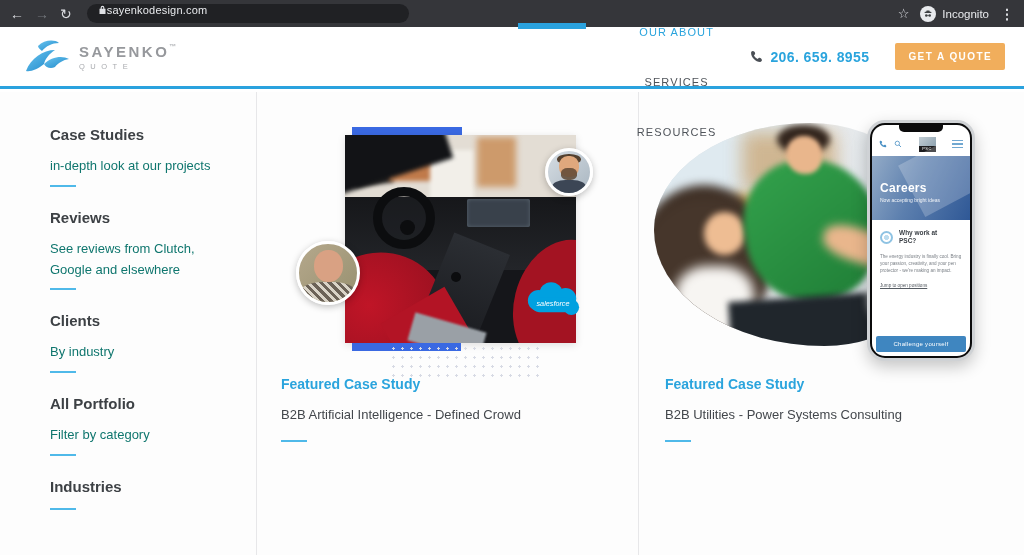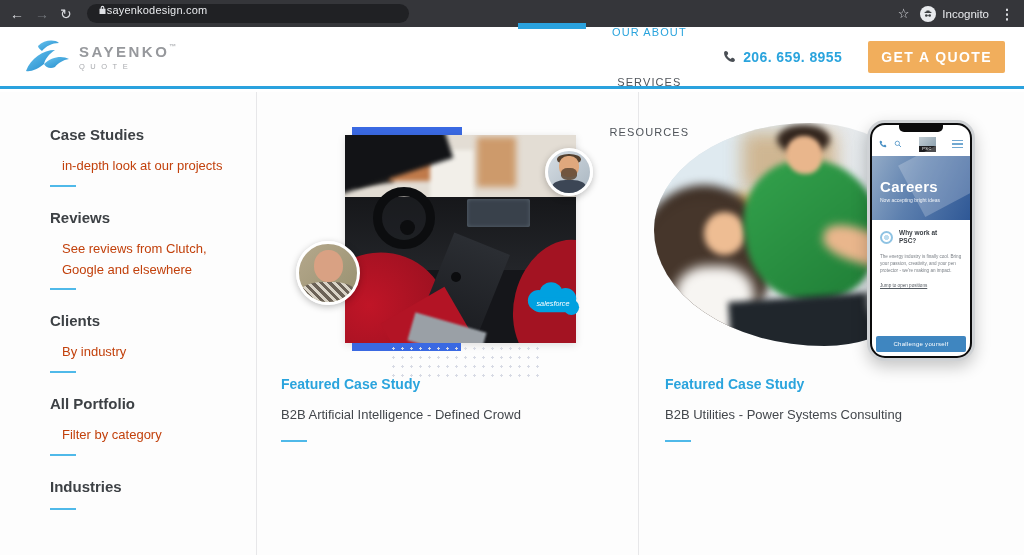--- a/index.html
+++ b/index.html
@@ -30,34 +30,34 @@
                padding:0 19px 0 24px;z-index:4;box-sizing:border-box;}
   .logo{display:flex;align-items:center;gap:9px;}
   .logo-text .row1{font-size:15px;letter-spacing:2.5px;color:#96989c;font-weight:600;}
   .logo-text .tm{font-size:7px;vertical-align:top;color:#b2b4b8;}
   .logo-text .row2{font-size:7.5px;letter-spacing:5.5px;color:#a9abaf;margin-top:2px;}
   .nav{margin-left:auto;display:flex;gap:38px;align-items:center;flex-direction:column;}
   .nav-item{font-size:11px;letter-spacing:1.1px;color:#4f545a;cursor:pointer;font-weight:500;}
   .nav-item.active{color:#2aa4dd;}
   .phone-link{margin-left:34px;display:flex;align-items:center;gap:7px;cursor:pointer;}
   .phone-num{font-size:14px;font-weight:700;color:#2aa4dd;letter-spacing:.4px;}
-  .cta-btn{margin-left:26px;background:#f1ae5c;color:#fff;font-size:14px;font-weight:700;
+  .cta-btn{margin-left:26px;background:#f1ae5c;color:#fff;font-size:10px;font-weight:700;
            letter-spacing:1.4px;padding:8px 13px;border-radius:2px;cursor:pointer;border:none;
            font-family:"Liberation Sans",sans-serif;}
 
   
   .main{position:absolute;top:92px;left:0;right:0;bottom:0;background:#fdfdfd;}
   .divider{position:absolute;top:0;bottom:0;width:1px;background:#e7e7e9;}
   .div1{left:256px;} .div2{left:638px;}
 
   
   .sidebar{position:absolute;left:50px;top:34px;width:190px;}
   .side-item{cursor:pointer;}
   .side-title{font-size:15px;font-weight:700;color:#3d4145;margin:0 0 13px 0;}
-  .side-desc{font-size:13px;color:#c2410c;line-height:1.6;margin:0 0 8px 12px;}
+  .side-desc{font-size:13px;color:#0f766e;line-height:1.6;margin:0 0 8px 0;}
   .side-rule{width:26px;height:2px;background:#4fb9e9;margin-bottom:22px;}
 
   
   .col{position:absolute;top:0;height:100%;}
   .col-mid{left:256px;width:382px;}
   .col-right{left:638px;width:386px;}
 
   .feat-text{position:absolute;left:25px;top:284px;cursor:pointer;}
   .col-right .feat-text{left:27px;}
   .feat-label{font-size:14px;font-weight:700;color:#2aa4dd;margin:0;}
@@ -147,21 +147,21 @@
   .p-logo .img{width:17px;height:9px;background:linear-gradient(135deg,#c2cdd4,#8fa3b0);}
   .p-logo .band{width:17px;height:6px;background:#1d1d1f;color:#fff;font-size:4px;line-height:6px;
                 text-align:center;letter-spacing:.5px;}
   .p-burger{display:flex;flex-direction:column;gap:2px;}
   .p-burger span{display:block;width:11px;height:1.5px;background:#4a90c4;}
   .p-hero{position:absolute;left:0;right:0;top:31px;height:64px;
           background:linear-gradient(115deg,#93abc7 0%,#5c7fae 45%,#2f5896 100%);}
   .p-hero:after{content:"";position:absolute;left:36%;top:-18%;width:80%;height:90%;
                 background:rgba(255,255,255,.22);transform:rotate(-28deg);}
   .p-hero-text{position:absolute;left:8px;bottom:17px;z-index:2;}
-  .p-hero-title{color:#fff;font-size:15px;font-weight:700;letter-spacing:.3px;}
+  .p-hero-title{color:#fff;font-size:12px;font-weight:700;letter-spacing:.3px;}
   .p-hero-sub{color:rgba(255,255,255,.9);font-size:5px;margin-top:2px;}
   .p-why{position:absolute;left:8px;top:104px;display:flex;align-items:center;gap:6px;}
   .p-why-icon{width:13px;height:13px;border:2px solid #8fc3e3;border-radius:50%;box-sizing:border-box;
               background:radial-gradient(circle,#bcdcef 35%,#fff 40%);}
   .p-why-title{font-size:6.5px;font-weight:700;color:#3a3f45;width:42px;line-height:1.3;}
   .p-body{position:absolute;left:8px;top:128px;width:84px;font-size:4.6px;color:#7b8087;line-height:1.55;}
   .p-link{position:absolute;left:8px;top:158px;font-size:4.6px;color:#565c63;text-decoration:underline;cursor:pointer;}
   .p-btn{position:absolute;left:4px;right:4px;bottom:4px;height:16px;background:#3f86c0;border-radius:2px;
          color:#fff;font-size:6px;display:flex;align-items:center;justify-content:center;
          letter-spacing:.3px;cursor:pointer;}

